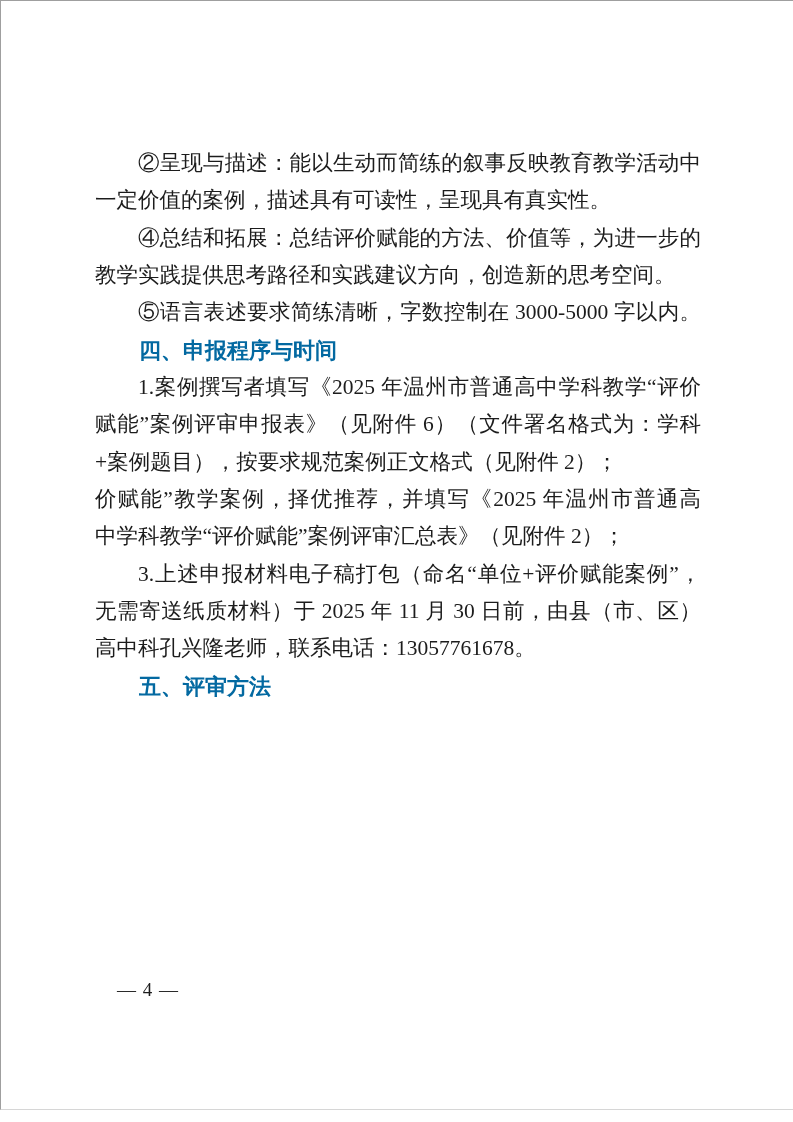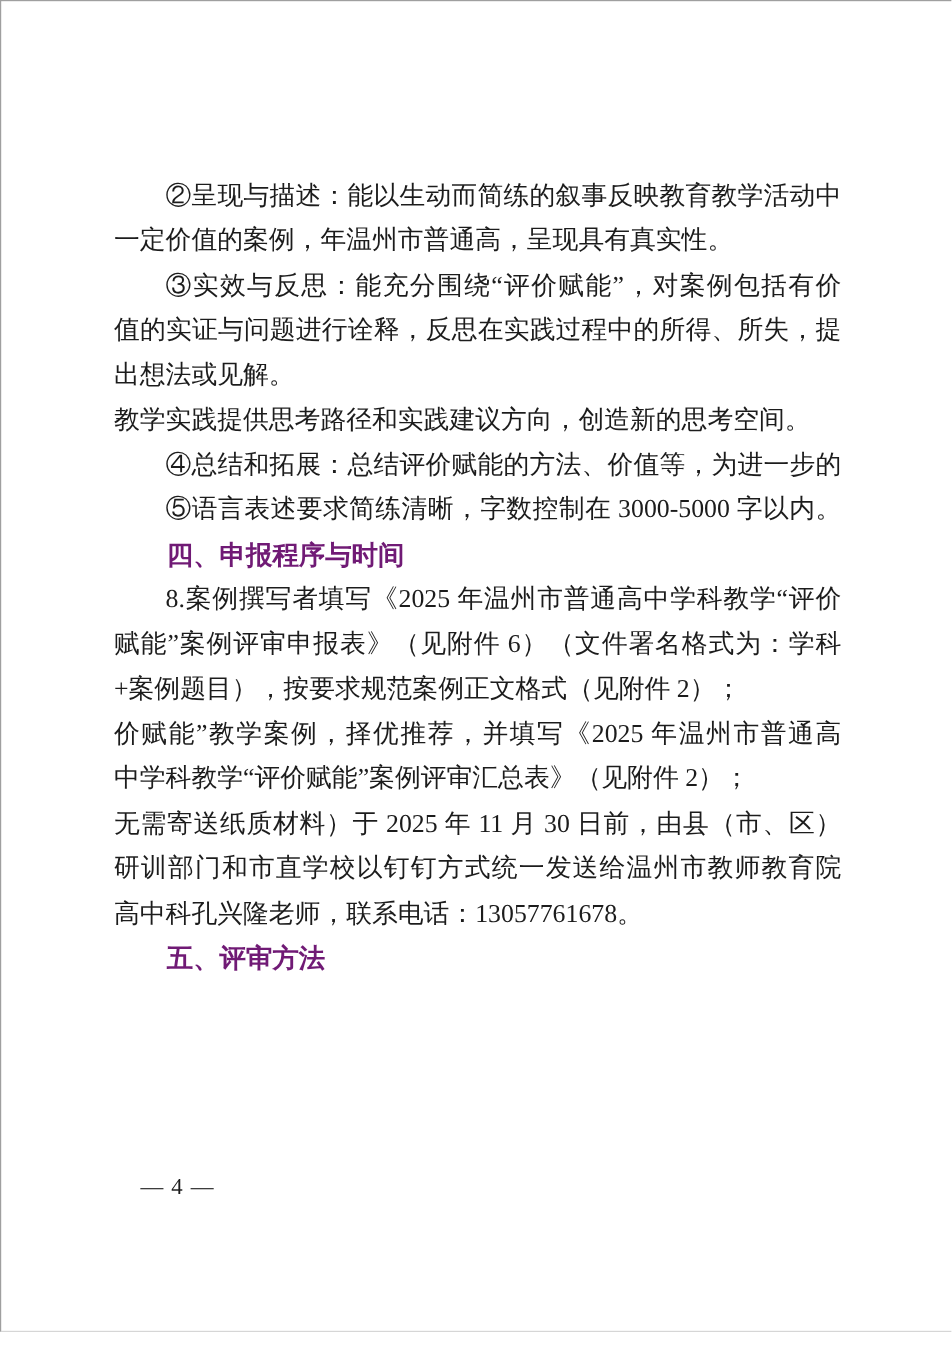--- a/index.html
+++ b/index.html
@@ -46,74 +46,69 @@
     text-indent: 2em;
   }
   .heading {
     margin: 0;
     padding: 0;
     text-indent: 2em;
     font-family: "Liberation Sans", "DejaVu Sans", sans-serif;
     font-weight: 700;
     font-size: 22px;
     line-height: 37.35px;
-    color: #701a75;
+    color: #0369a1;
   }
   .footer {
     position: absolute;
     left: 116px;
     top: 978px;
     font-size: 19px;
     letter-spacing: 1px;
     color: #1c1c1c;
     font-family: "Liberation Serif", "DejaVu Serif", serif;
   }
 </style>
 </head>
 <body>
 
 <div class="page">
   <div class="content">
 
     <div class="para">
       <div class="line first fill">②呈现与描述：能以生动而简练的叙事反映教育教学活动中</div>
-      <div class="line">一定价值的案例，年温州市普通高，呈现具有真实性。</div>
+      <div class="line">一定价值的案例，描述具有可读性，呈现具有真实性。</div>
     </div>
 
-    <div class="para">
-      <div class="line first fill">③实效与反思：能充分围绕“评价赋能”，对案例包括有价</div>
-      <div class="line fill">值的实证与问题进行诠释，反思在实践过程中的所得、所失，提</div>
-      <div class="line">出想法或见解。</div>
-    </div>
 
     <div class="para">
+      <div class="line first fill">④总结和拓展：总结评价赋能的方法、价值等，为进一步的</div>
       <div class="line">教学实践提供思考路径和实践建议方向，创造新的思考空间。</div>
-      <div class="line first fill">④总结和拓展：总结评价赋能的方法、价值等，为进一步的</div>
     </div>
 
     <div class="para">
       <div class="line first fill">⑤语言表述要求简练清晰，字数控制在 3000-5000 字以内。</div>
     </div>
 
     <h2 class="heading">四、申报程序与时间</h2>
 
     <div class="para">
-      <div class="line first fill">8.案例撰写者填写《2025 年温州市普通高中学科教学“评价</div>
+      <div class="line first fill">1.案例撰写者填写《2025 年温州市普通高中学科教学“评价</div>
       <div class="line fill">赋能”案例评审申报表》（见附件 6）（文件署名格式为：学科</div>
       <div class="line">+案例题目），按要求规范案例正文格式（见附件 2）；</div>
     </div>
 
     <div class="para">
       <div class="line fill">价赋能”教学案例，择优推荐，并填写《2025 年温州市普通高</div>
       <div class="line">中学科教学“评价赋能”案例评审汇总表》（见附件 2）；</div>
     </div>
 
     <div class="para">
+      <div class="line first fill">3.上述申报材料电子稿打包（命名“单位+评价赋能案例”，</div>
       <div class="line fill">无需寄送纸质材料）于 2025 年 11 月 30 日前，由县（市、区）</div>
-      <div class="line fill">研训部门和市直学校以钉钉方式统一发送给温州市教师教育院</div>
       <div class="line">高中科孔兴隆老师，联系电话：13057761678。</div>
     </div>
 
 
     <h2 class="heading">五、评审方法</h2>
 
   </div>
 
   <div class="footer">— 4 —</div>
 </div>

